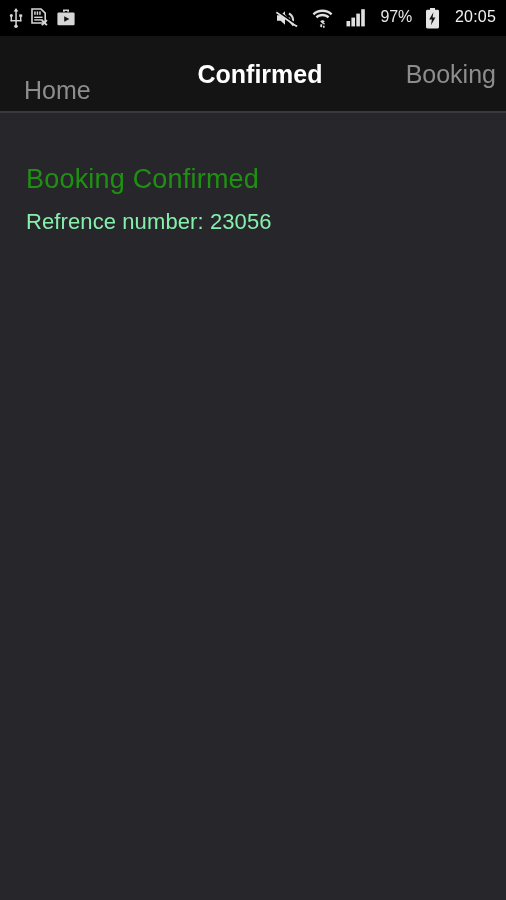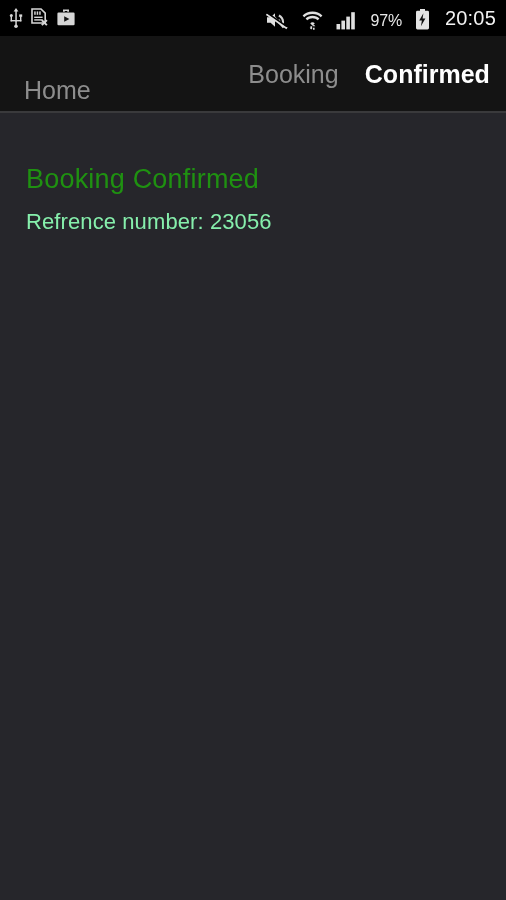--- a/index.html
+++ b/index.html
@@ -33,38 +33,38 @@
     box-sizing: border-box;
     padding: 0 10px 0 8px;
   }
   .status-left {
     display: flex;
     align-items: center;
     gap: 6px;
   }
   .status-right {
     display: flex;
-    align-items: flex-end;
+    align-items: flex-start;
     gap: 13px;
   }
   .sicon {
     display: inline-flex;
     align-items: center;
     justify-content: center;
     line-height: 0;
   }
   .battery-pct {
     color: #e8e8e8;
     font-size: 16px;
     letter-spacing: -0.2px;
     white-space: nowrap;
   }
   .clock {
     color: #f2f2f2;
-    font-size: 20px;
+    font-size: 16px;
     letter-spacing: 0.2px;
     white-space: nowrap;
     margin-left: 2px;
   }
 
   
   #tab-bar {
     position: absolute;
     top: 36px; left: 0;
     width: 506px;
@@ -225,22 +225,22 @@
         </svg>
       </span>
 
       <span class="clock">20:05</span>
 
     </div>
   </div>
 
   <div id="tab-bar">
     <div class="tab tab-home">Home</div>
+    <div class="tab active">Confirmed</div>
     <div class="tab tab-third">Booking</div>
-    <div class="tab active">Confirmed</div>
   </div>
 
   <div id="content">
     <h1 id="booking-confirmed-title">Booking Confirmed</h1>
     <div class="detail-line">Refrence number: 23056</div>
   </div>
 
 </div>
 
 </body></html>

